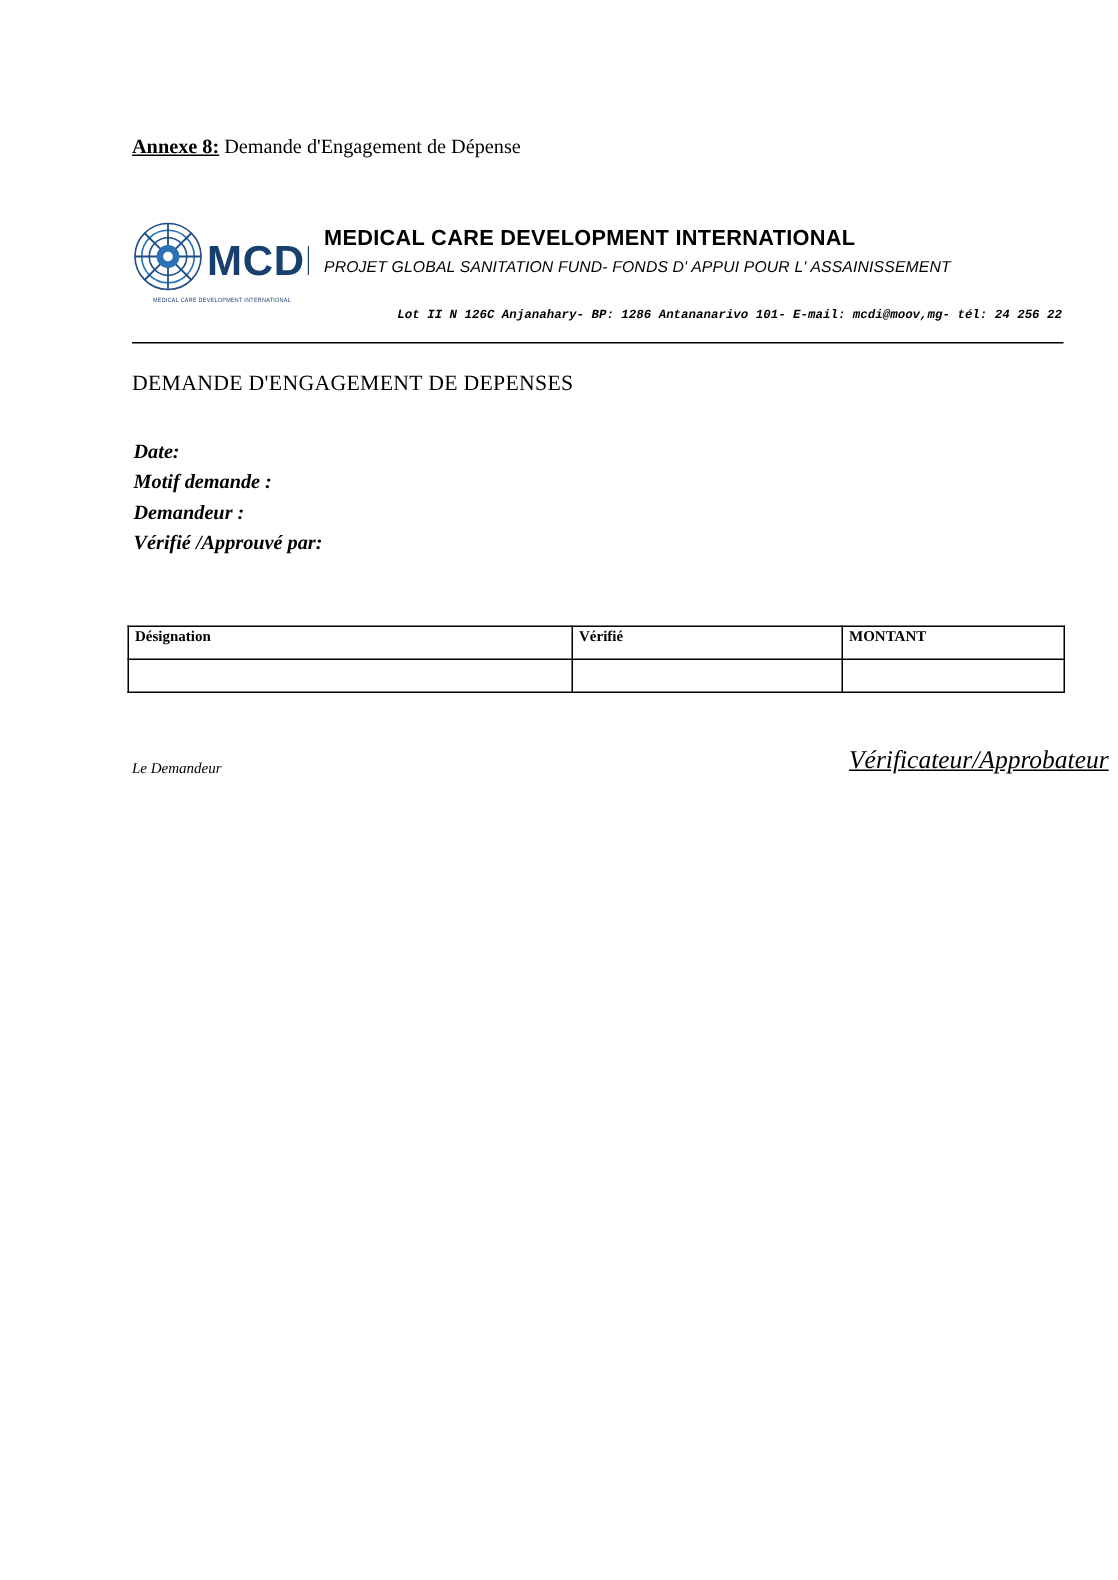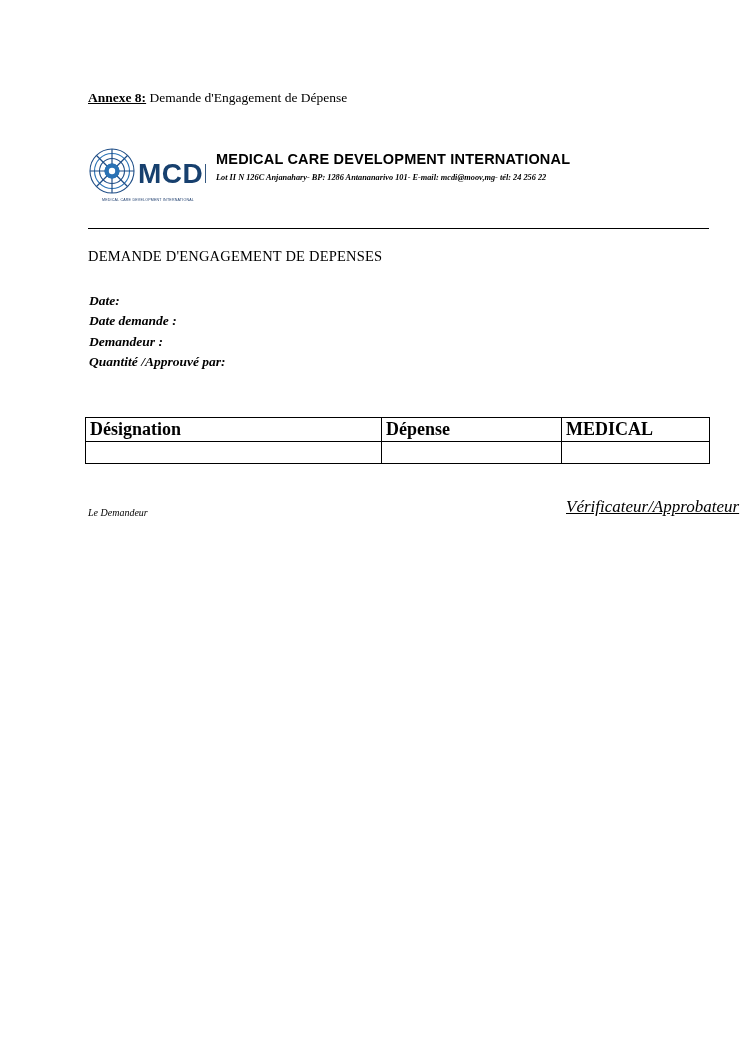--- a/index.html
+++ b/index.html
@@ -80,26 +80,27 @@
   }
   .lh-project {
     font-family: "Liberation Sans", sans-serif;
     font-style: italic;
     font-size: 10.5px;
     letter-spacing: 0.1px;
     margin-top: 4px;
     line-height: 1.2;
   }
   .lh-contact {
-    font-family: Liberation Serif, serif;
+    font-family: Liberation Mono, monospace;
     font-style: italic;
     font-weight: bold;
     font-size: 8.3px;
-    margin-top: 5px;
+    margin-top: 21px;
     line-height: 1.2;
+    text-align: right;
   }
 
   .lh-rule {
     position: absolute;
     left: 88px;
     top: 228px;
     width: 621px;
     border-top: 1.4px solid #000;
   }
 
@@ -130,21 +131,21 @@
     left: 85px;
     top: 417px;
     width: 624px;
     border-collapse: collapse;
     table-layout: fixed;
   }
   .tbl td {
     border: 1px solid #000;
     height: 19px;
     padding: 1px 4px;
-    font-size: 18px;
+    font-size: 10px;
     vertical-align: top;
   }
   .tbl .hdr {
     font-weight: bold;
   }
   .col-desig { width: 296px; }
   .col-qte   { width: 180px; }
   .col-mont  { width: 148px; }
   .amount-cell {
     text-align: center;
@@ -196,46 +197,47 @@
           </g>
           <circle cx="24" cy="24" r="7.5" fill="#2a72b5"></circle>
           <circle cx="24" cy="24" r="3.2" fill="#ffffff"></circle>
         </g>
         <text x="50" y="36" font-family="Liberation Sans, sans-serif" font-size="28" font-weight="bold" fill="#17406e" letter-spacing="0.5">MCDI</text>
       </svg>
       <div class="logo-caption">MEDICAL CARE DEVELOPMENT INTERNATIONAL</div>
     </div>
     <div class="lh-text">
       <div class="lh-org">MEDICAL CARE DEVELOPMENT INTERNATIONAL</div>
+      <div class="lh-project">PROJET GLOBAL SANITATION FUND- FONDS D' APPUI POUR L' ASSAINISSEMENT</div>
       <div class="lh-contact">Lot II N 126C Anjanahary- BP: 1286 Antananarivo 101- E-mail: mcdi@moov,mg- tél: 24 256 22</div>
     </div>
   </div>
 
   <div class="lh-rule"></div>
 
   <div class="doc-title">DEMANDE D'ENGAGEMENT DE DEPENSES</div>
 
   <div class="fields">
     <div>Date:</div>
-    <div>Date demande :</div>
+    <div>Motif demande :</div>
     <div>Demandeur :</div>
-    <div>Quantité /Approuvé par:</div>
+    <div>Vérifié /Approuvé par:</div>
   </div>
 
   <table class="tbl">
     <colgroup>
       <col class="col-desig">
       <col class="col-qte">
       <col class="col-mont">
     </colgroup>
     <tbody>
       <tr>
         <td class="hdr">Désignation</td>
-        <td class="hdr">Dépense</td>
-        <td class="hdr">MEDICAL</td>
+        <td class="hdr">Vérifié</td>
+        <td class="hdr">MONTANT</td>
       </tr>
       <tr>
         <td></td>
         <td></td>
         <td></td>
       </tr>
     </tbody>
   </table>
 
   <div class="sig-left">Le Demandeur</div>

